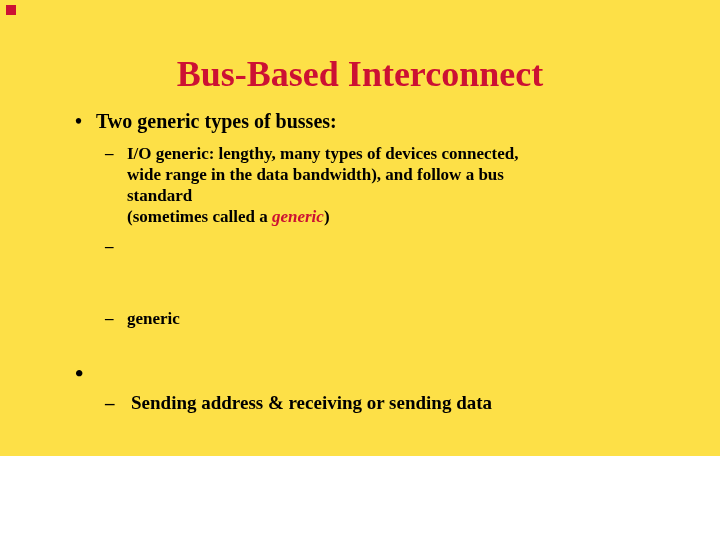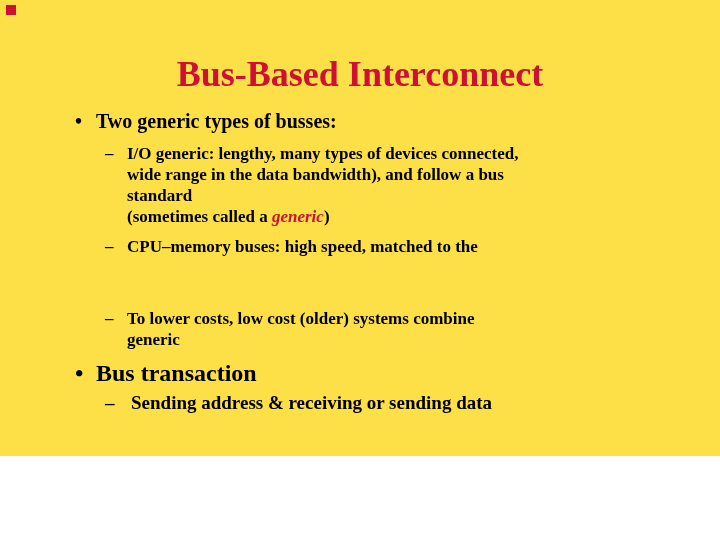--- a/index.html
+++ b/index.html
@@ -92,35 +92,32 @@
       <div class="line">I/O generic: lengthy, many types of devices connected,</div>
       <div class="line">wide range in the data bandwidth), and follow a bus</div>
       <div class="line">standard</div>
       <div class="line"><span>(sometimes called a </span><span class="kw">generic</span><span>)</span></div>
     </div>
   </div>
 
   <div class="row sub sub2">
     <span class="marker">–</span>
     <div>
-      <div class="line">CPU–memory buses: high speed, matched to the</div>
     </div>
   </div>
 
   <div class="row sub sub3">
     <span class="marker">–</span>
     <div>
-      <div class="line">To lower costs, low cost (older) systems combine</div>
       <div class="line">generic</div>
     </div>
   </div>
 
   <div class="row l1 b2">
     <span class="marker">•</span>
-    <div class="line">Bus transaction</div>
   </div>
 
   <div class="row sub sub4">
     <span class="marker">–</span>
     <div>
       <div class="line">Sending address &amp; receiving or sending data</div>
     </div>
   </div>
 
   <div class="footer-badge">DAP Spr.’98 ©UCB 43</div>

